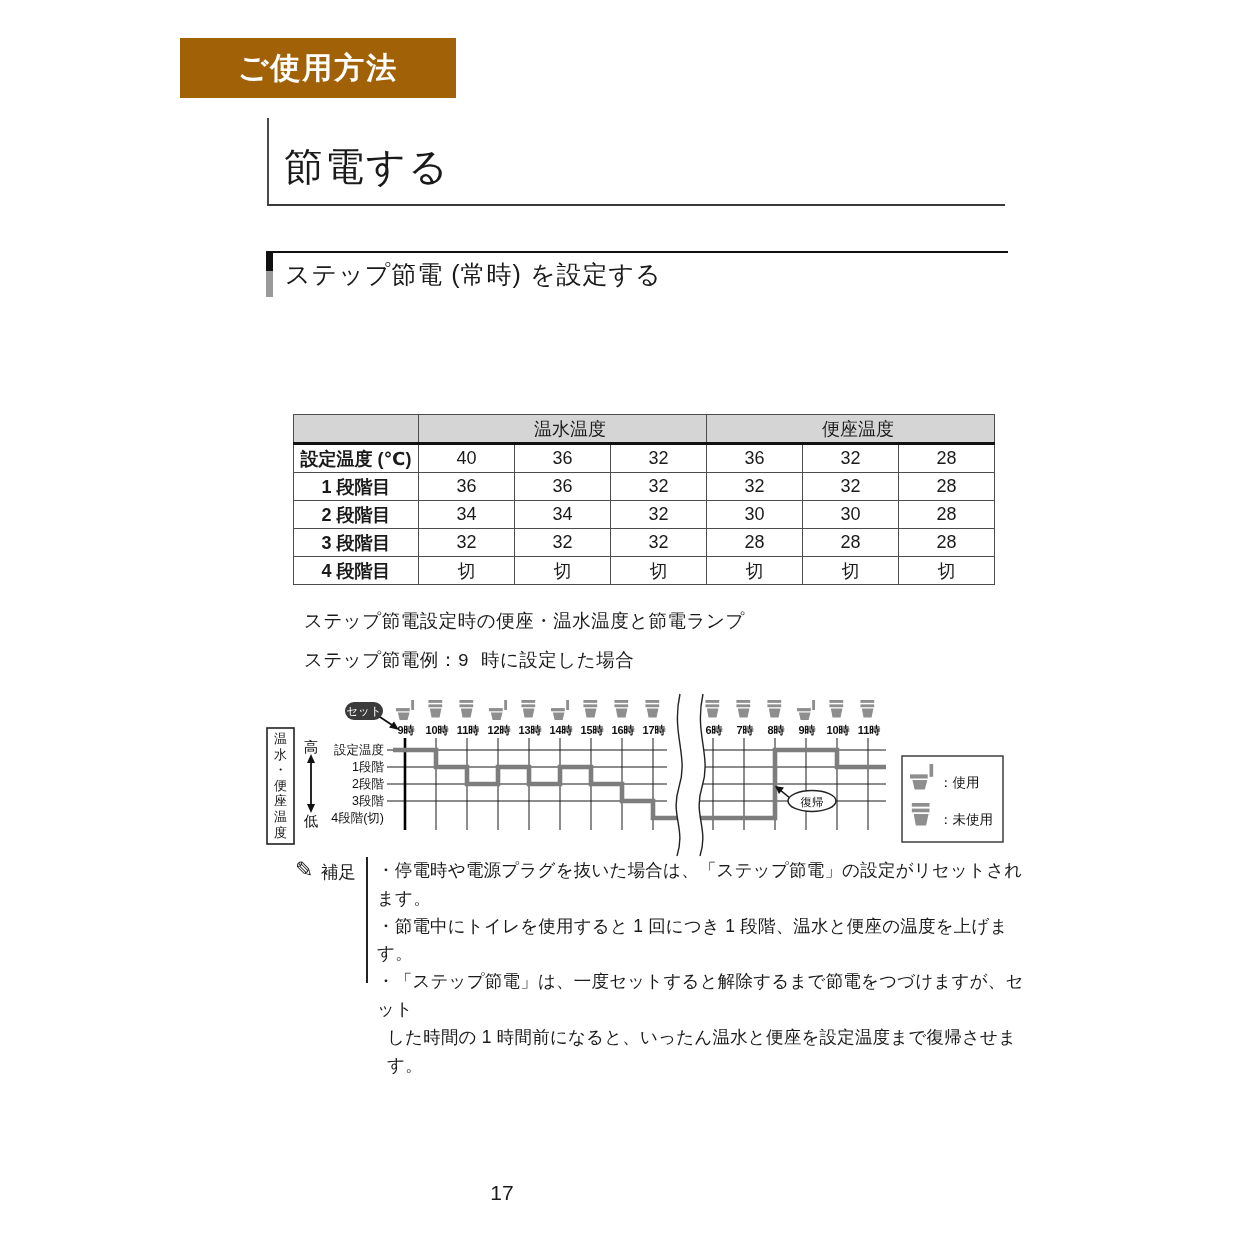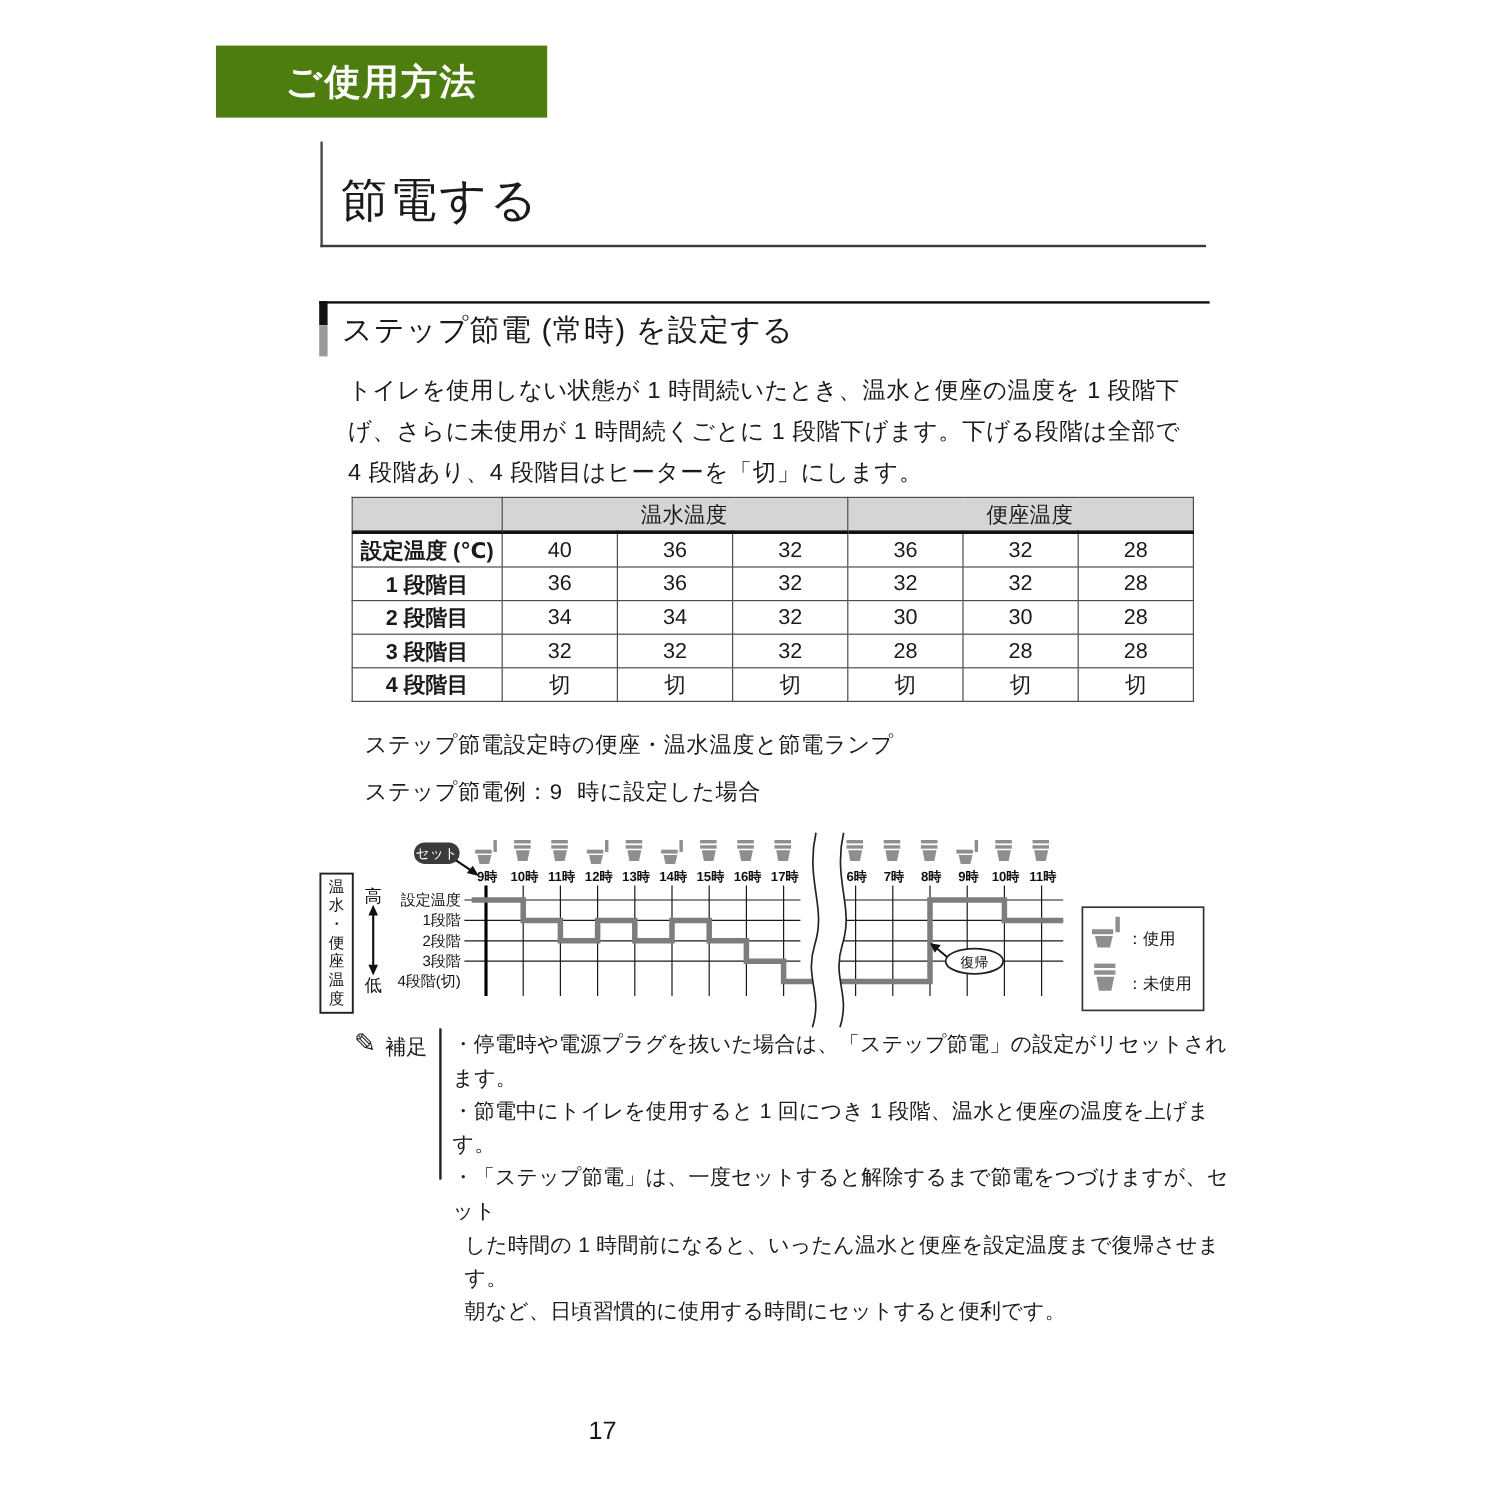--- a/index.html
+++ b/index.html
@@ -3,21 +3,21 @@
 <meta charset="utf-8">
 <style>
   html,body{margin:0;padding:0;background:#ffffff;}
   #page{
     position:relative;width:1240px;height:1240px;background:#ffffff;overflow:hidden;
     font-family:"Liberation Sans","DejaVu Sans",sans-serif;color:#1a1a1a;
   }
   .abs{position:absolute;}
   
   #category-tab{
-    left:180px;top:38px;width:276px;height:60px;background:#4d7c0f;
+    left:180px;top:38px;width:276px;height:60px;background:#a16207;
     display:flex;align-items:center;justify-content:center;
     color:#ffffff;font-size:30px;font-weight:bold;letter-spacing:2px;text-align:center;
   }
   
   #title-vline{left:267px;top:118px;width:2px;height:88px;background:#4a4a4a;}
   #page-title{left:284px;top:140px;font-size:39px;font-weight:500;letter-spacing:2px;}
   #title-rule{left:267px;top:204px;width:738px;height:2px;background:#3a3a3a;}
   
   #section-topline{left:266px;top:251px;width:742px;height:2px;background:#111;}
   #section-marker-black{left:266px;top:251px;width:7px;height:20px;background:#111;}
@@ -59,25 +59,20 @@
 
   <div id="title-vline" class="abs"></div>
   <div id="page-title" class="abs">節電する</div>
   <div id="title-rule" class="abs"></div>
 
   <div id="section-topline" class="abs"></div>
   <div id="section-marker-black" class="abs"></div>
   <div id="section-marker-gray" class="abs"></div>
   <div id="section-heading" class="abs">ステップ節電 (常時) を設定する</div>
 
-  <div id="intro" class="abs">
-    <div>トイレを使用しない状態が 1 時間続いたとき、温水と便座の温度を 1 段階下</div>
-    <div>げ、さらに未使用が 1 時間続くごとに 1 段階下げます。下げる段階は全部で</div>
-    <div>4 段階あり、4 段階目はヒーターを「切」にします。</div>
-  </div>
 
   <div id="table-wrap" class="abs">
       <table class="step">
         <colgroup>
           <col style="width:125px">
           <col style="width:96px">
           <col style="width:96px">
           <col style="width:96px">
           <col style="width:96px">
           <col style="width:96px">
@@ -312,17 +307,16 @@
     </svg>
 
   <div id="note-icon" class="abs">✎</div>
   <div id="note-label" class="abs">補足</div>
   <div id="note-divider" class="abs"></div>
   <div id="note-lines" class="abs">
     <div>・停電時や電源プラグを抜いた場合は、「ステップ節電」の設定がリセットされます。</div>
     <div>・節電中にトイレを使用すると 1 回につき 1 段階、温水と便座の温度を上げます。</div>
     <div>・「ステップ節電」は、一度セットすると解除するまで節電をつづけますが、セット</div>
     <div class="note-indent">した時間の 1 時間前になると、いったん温水と便座を設定温度まで復帰させます。</div>
-    <div class="note-indent">朝など、日頃習慣的に使用する時間にセットすると便利です。</div>
   </div>
 
   <div id="page-number" class="abs">17</div>
 </div>
 
 </body></html>

